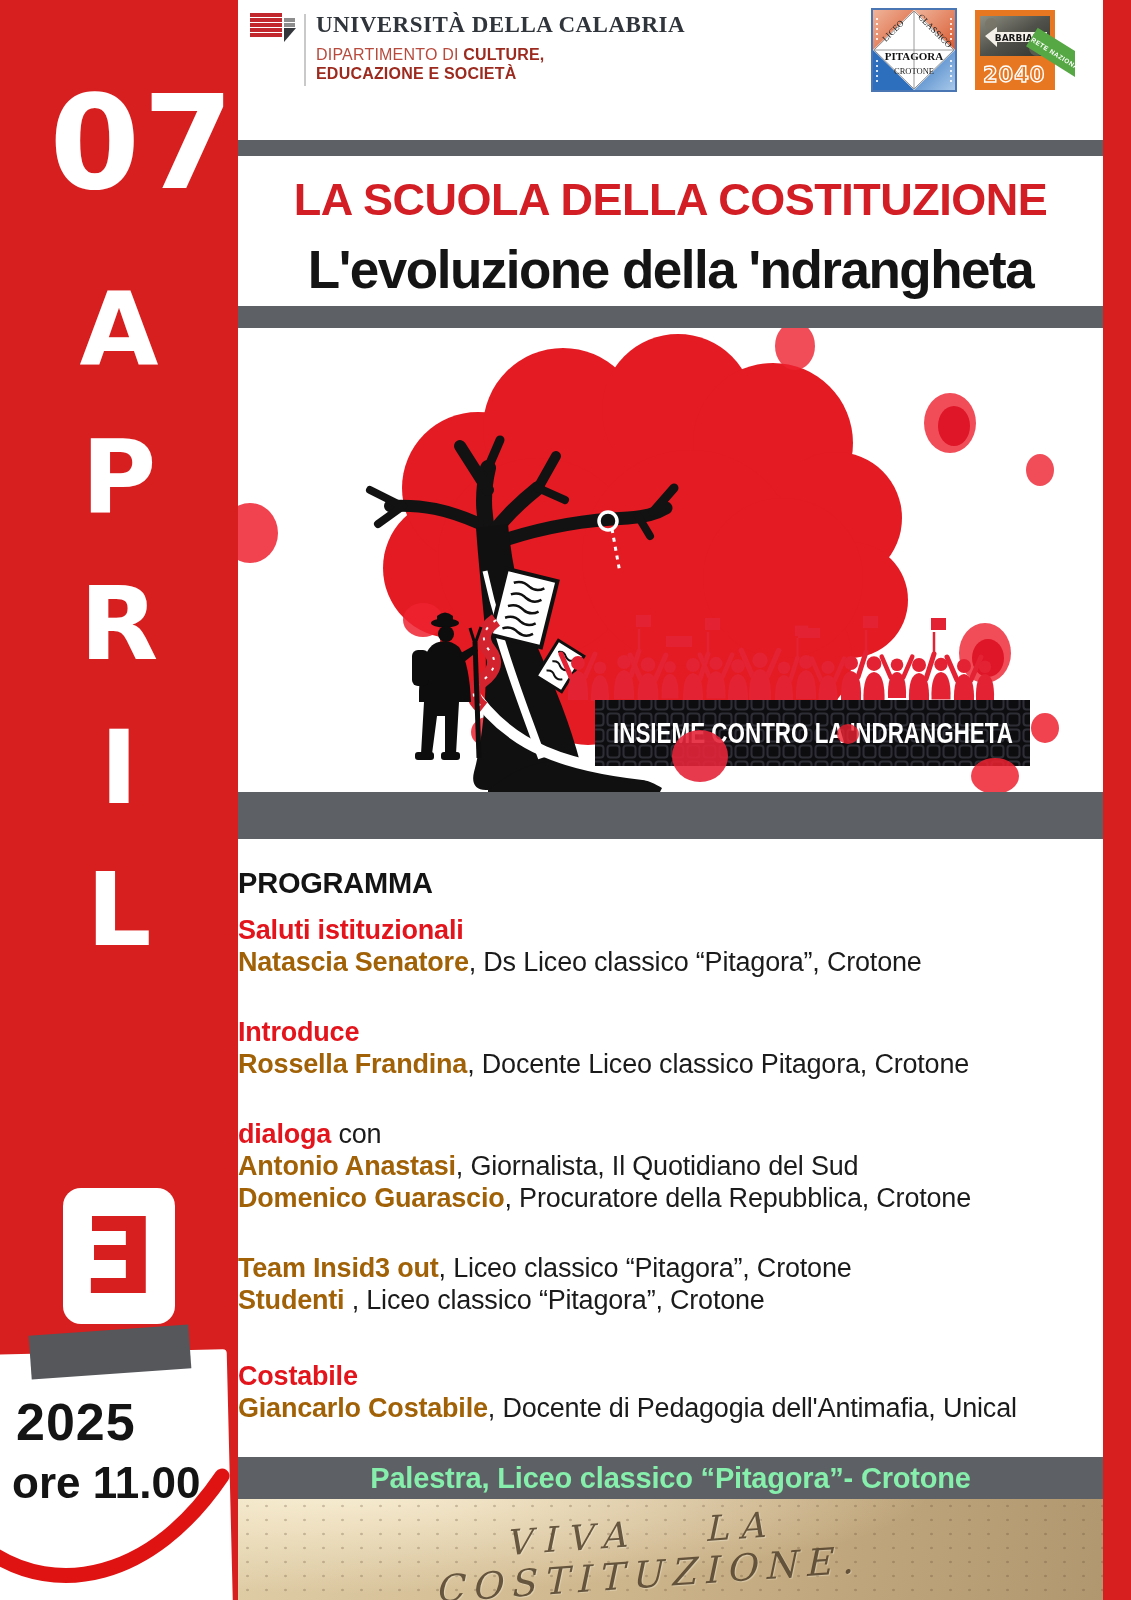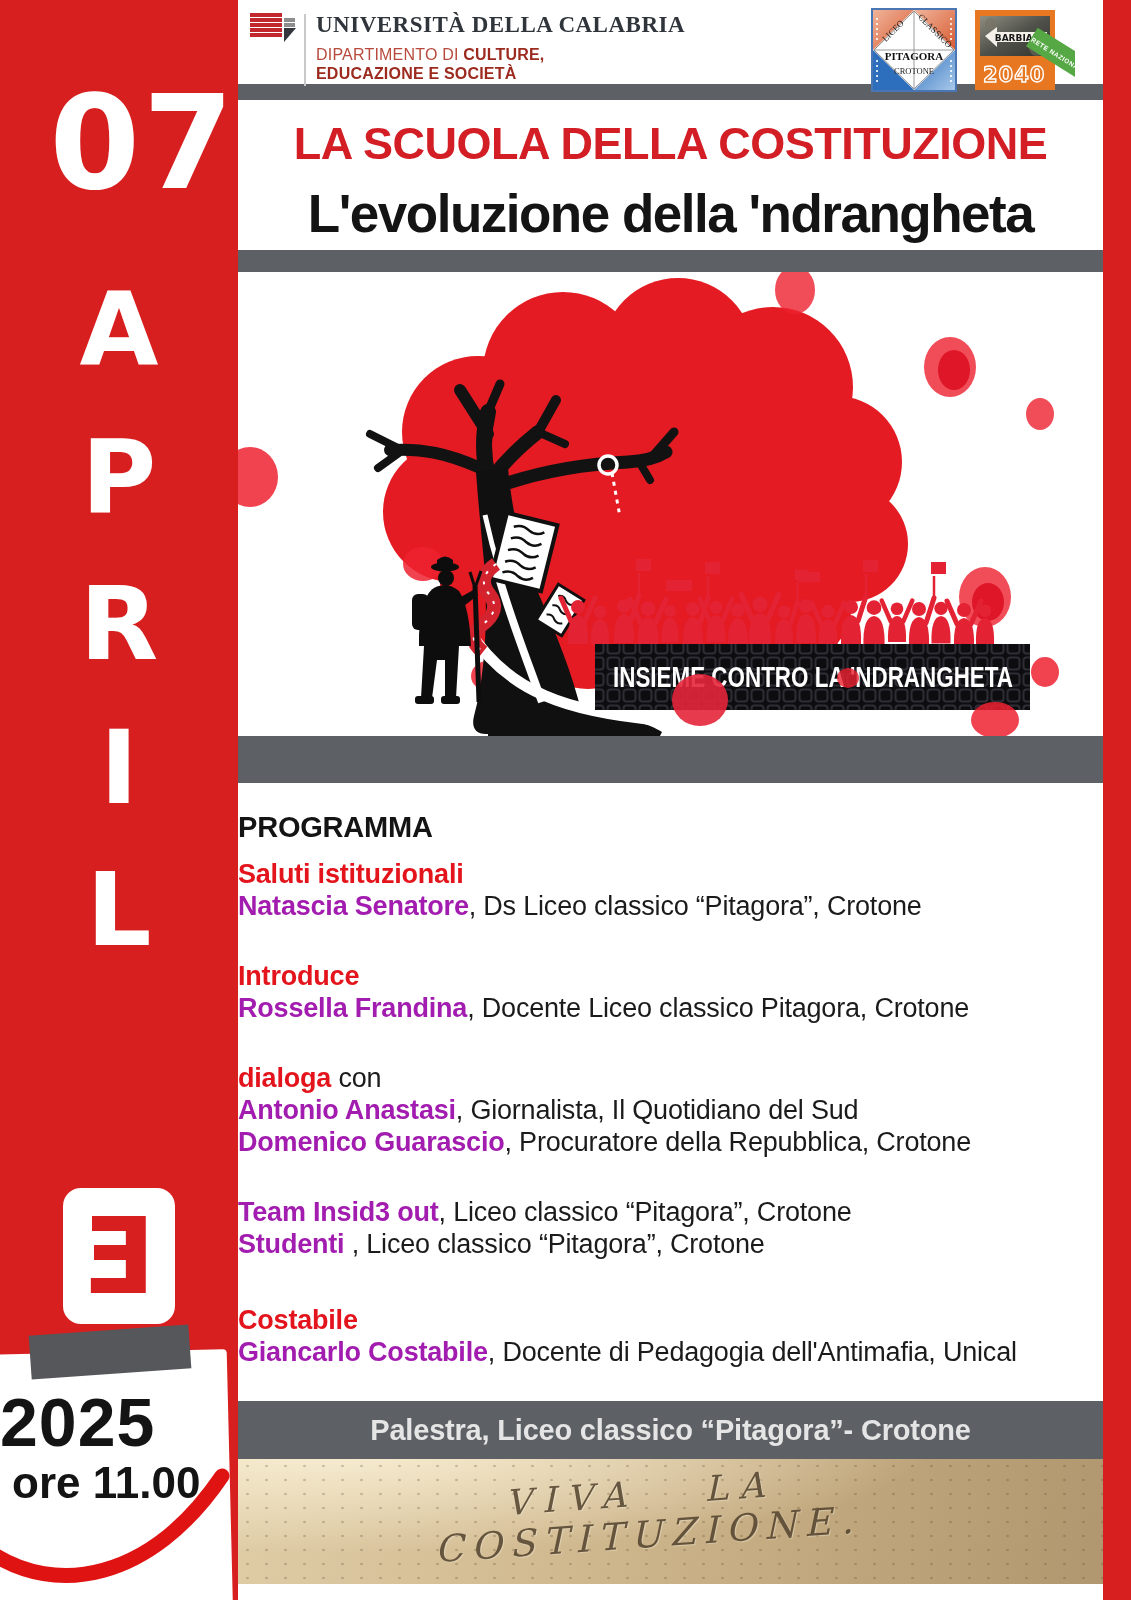--- a/index.html
+++ b/index.html
@@ -13,30 +13,30 @@
        font-weight:800;color:#fff;font-family:"DejaVu Sans",sans-serif;}
   .ml0{top:288px}.ml1{top:436px}.ml2{top:582px}.ml3{top:726px}.ml4{top:868px}
   .etile{position:absolute;top:1188px;left:50%;transform:translateX(-50%);width:112px;height:136px;
        background:#fff;border-radius:18px;display:flex;align-items:center;justify-content:center;z-index:2;}
   .etile span{font-size:106px;font-weight:800;color:#d81f1f;transform:scaleX(-1);
        font-family:"DejaVu Sans",sans-serif;}
   .tape{position:absolute;top:1330px;left:30px;width:160px;height:44px;background:#55575b;
        transform:rotate(-4deg);z-index:5;}
   .paper{position:absolute;top:1352px;left:-12px;width:242px;height:272px;background:#fff;
        transform:rotate(-1.4deg);border-radius:4px;z-index:3;}
-  .year{position:absolute;top:1382px;left:0;font-size:68px;line-height:80px;font-weight:800;
+  .year{position:absolute;top:1382px;left:16px;font-size:52px;line-height:80px;font-weight:800;
        color:#141414;z-index:6;letter-spacing:1px;}
   .time{position:absolute;top:1460px;left:12px;font-size:44px;line-height:46px;font-weight:800;
        color:#141414;z-index:6;}
   .swoosh{position:absolute;top:1448px;left:0;z-index:7;}
   
   .right-strip{position:absolute;right:0;top:0;width:28px;height:1600px;background:#d81f1f;z-index:1;}
   
   .content{position:absolute;left:238px;top:0;width:865px;height:1600px;background:#fff;}
-  .pheader{height:84px;position:relative;}
+  .pheader{height:140px;position:relative;}
   .brand{position:absolute;left:12px;top:12px;display:flex;align-items:flex-start;}
   .brand-sep{width:2px;background:#c9c9c9;height:72px;margin:2px 10px 0 8px;}
   .uni-name{font-family:"Liberation Serif",serif;font-size:23px;color:#30353c;letter-spacing:.5px;
        font-weight:600;line-height:26px;}
   .dept{margin-top:7px;font-size:16px;font-weight:700;color:#9c2a1e;line-height:19px;letter-spacing:.2px;}
   .dept .pfx{color:#b74a3c;font-weight:400;}
   .logos{position:absolute;right:28px;top:8px;display:flex;gap:18px;align-items:flex-start;}
   .bar{background:#5d6064;}
   .b1{height:16px}.b2{height:22px}.b3{height:47px}
   .title-block{height:150px;display:flex;flex-direction:column;justify-content:center;
@@ -44,27 +44,27 @@
   .kicker{margin:12px;font-size:45px;line-height:46px;font-weight:800;color:#d21e24;letter-spacing:-.5px;}
   .maintitle{margin:0;font-size:53px;line-height:56px;font-weight:800;color:#141414;letter-spacing:-1.5px;}
   .illustration{height:464px;position:relative;}
   .illustration svg{position:absolute;left:0;top:0;}
   
   .program{height:618px;box-sizing:border-box;padding:28px 6px 0 0;font-size:27px;line-height:32px;
        color:#1b1b1b;letter-spacing:-.2px;}
   .program p{margin:0;}
   .program h3{margin:0;font-size:29px;font-weight:800;color:#141414;}
   .plabel{font-weight:800;color:#e3141b;}
-  .strong{font-weight:800;color:#a21caf;}
+  .strong{font-weight:800;color:#a16207;}
   .redword{font-weight:800;color:#e3141b;}
   .sec{margin-top:38px;}
   .sec.first{margin-top:15px;}
   .sec.last{margin-top:44px;}
   
-  .venue{height:58px;background:#5d6064;color:#e5e5e5;font-weight:800;font-size:29px;
+  .venue{height:42px;background:#5d6064;color:#86efac;font-weight:800;font-size:29px;
        display:flex;align-items:center;justify-content:center;letter-spacing:-.2px;}
   .sand{height:125px;position:relative;overflow:hidden;
        background-image:
          radial-gradient(circle, rgba(94,72,48,.28) 1px, transparent 1.6px),
          radial-gradient(ellipse at 12% -10%, rgba(255,246,222,.85), transparent 55%),
          linear-gradient(100deg,#dfcda6 0%,#d2bb92 35%,#c0a67c 70%,#b0976f 100%);
        background-size:19px 14px,auto,auto;}
   .sand-text{position:absolute;left:200px;top:14px;transform:rotate(-4deg) skewX(-5deg);
        font-family:"DejaVu Serif",serif;font-style:italic;color:rgba(74,57,36,.82);
        text-shadow:1px 1px 1px rgba(255,255,240,.35);}

